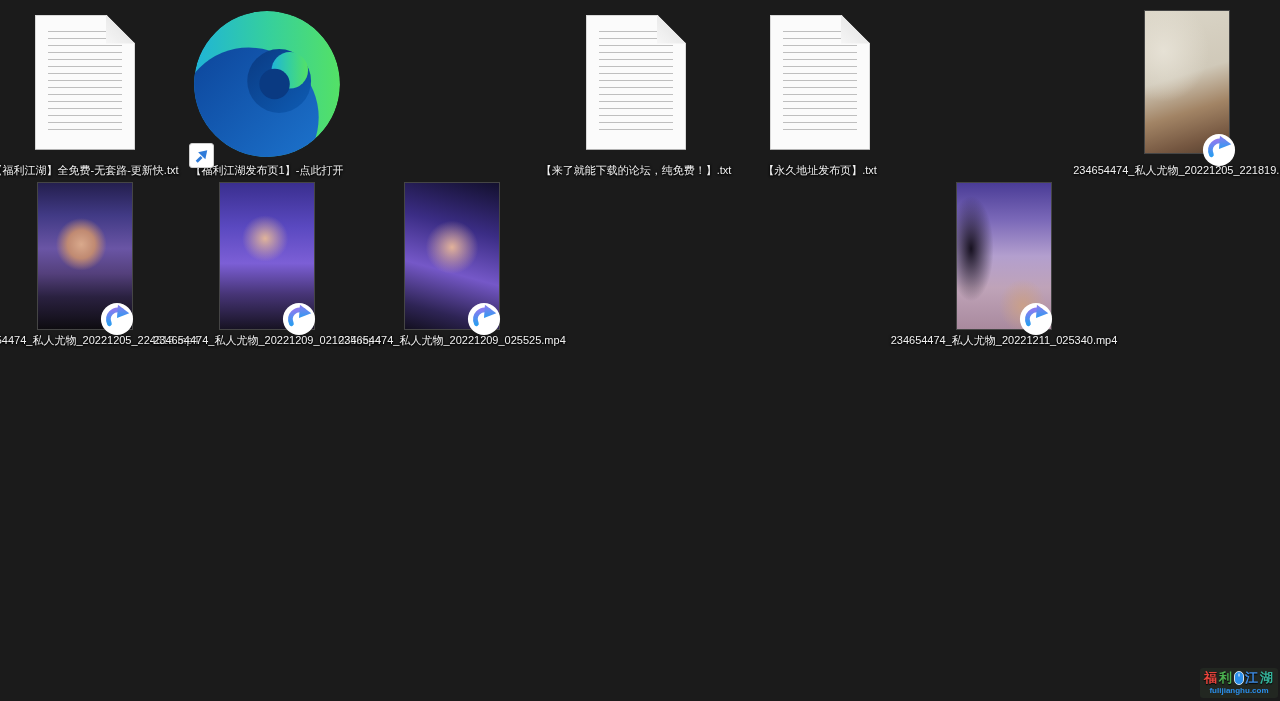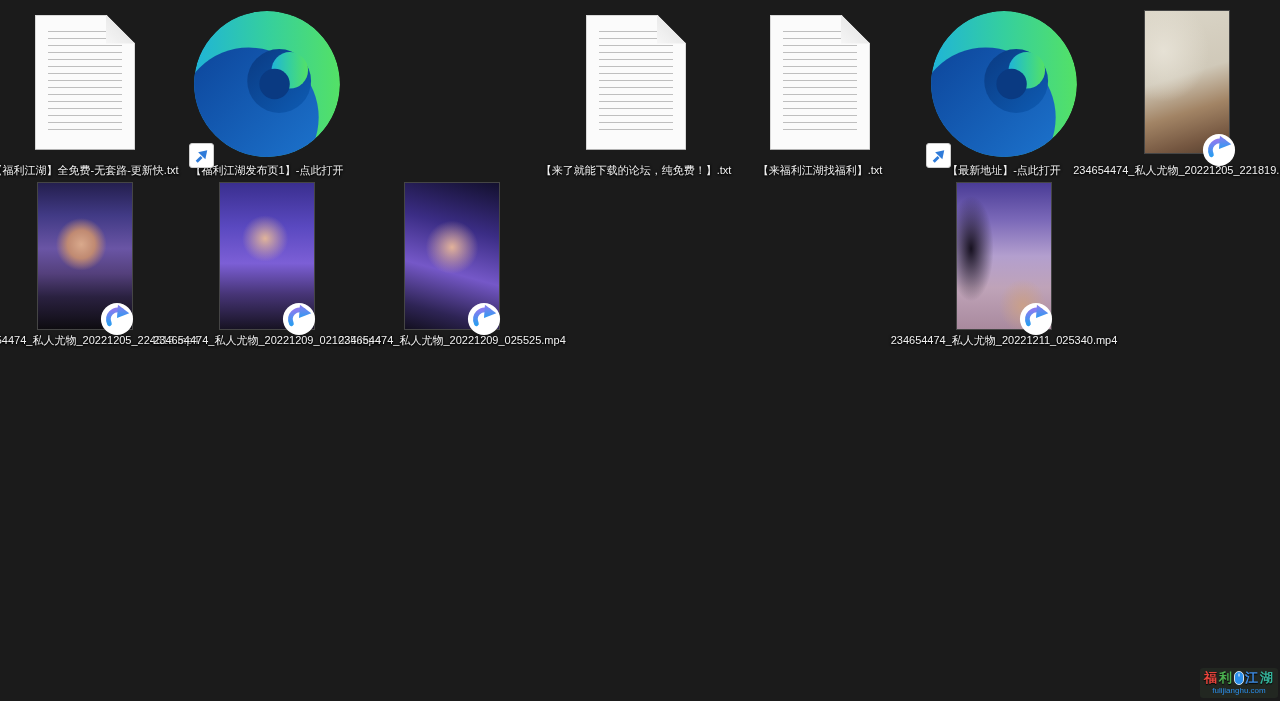--- a/index.html
+++ b/index.html
@@ -97,21 +97,21 @@
   .watermark {
     position:absolute; right:2px; bottom:3px; width:78px;
     background:#222721; border-radius:3px; padding:3px 2px 2px;
     text-align:center;
   }
   .wm-brand { font-size:13px; font-weight:bold; line-height:14px; letter-spacing:1px;
     display:flex; align-items:center; justify-content:center; gap:1px;
     text-shadow:0 1px 1px #000; }
   .wm-c1{color:#e8453c}.wm-c2{color:#4caf50}.wm-c3{color:#3d8de8}.wm-c4{color:#35b39a}
   .wm-mouse svg{ width:10px; height:14px; display:block; }
-  .wm-url { font-size:8px; font-weight:normal; color:#2a8de9; line-height:10px; margin-top:1px; }
+  .wm-url { font-size:8px; font-weight:bold; color:#2a8de9; line-height:10px; margin-top:1px; }
 </style>
 </head>
 <body>
 
 <svg width="0" height="0" style="position:absolute" aria-hidden="true">
   <defs>
     <linearGradient id="egTop" x1="0" y1="0" x2="1" y2="0">
       <stop offset="0" stop-color="#1fb4d8"></stop>
         <stop offset="0.5" stop-color="#35cf9e"></stop>
         <stop offset="1" stop-color="#54e166"></stop>
@@ -191,45 +191,23 @@
     <div class="icon-label">【来了就能下载的论坛，纯免费！】.txt</div>
   </div>
 
   <div class="cell c4">
     <div class="icon-area">
       <div class="txt-page">
         <div class="txt-lines"></div>
         <div class="txt-fold"></div>
       </div>
     </div>
-    <div class="icon-label">【来福利江湖找福利】.txt</div>
-  </div>
-
-  <div class="cell c5">
-    <div class="icon-area">
-      <div class="edge-wrap">
-        <svg viewBox="0 0 100 100">
-          <g clip-path="url(#egClip)">
-            <circle cx="50" cy="50" r="48" fill="url(#egTop)"></circle>
-            <circle cx="38" cy="72" r="46" fill="url(#egBlue)"></circle>
-            <circle cx="58" cy="48" r="21" fill="url(#egDark)"></circle>
-            <circle cx="65" cy="41" r="12" fill="url(#egTop)"></circle>
-            <circle cx="55" cy="50" r="10" fill="#0a3a82"></circle>
-          </g>
-        </svg>
-        <div class="shortcut-badge">
-          <svg viewBox="0 0 24 24" width="19" height="19">
-            <path d="M7,18 L12,13" stroke="#2f7bd9" stroke-width="3" fill="none"></path>
-            <polygon points="18,6 16,15.5 8.5,8" fill="#2f7bd9"></polygon>
-          </svg>
-        </div>
-      </div>
-    </div>
-    <div class="icon-label">【最新地址】-点此打开</div>
-  </div>
+    <div class="icon-label">【永久地址发布页】.txt</div>
+  </div>
+
 
   <div class="cell c6">
     <div class="icon-area">
       <div class="thumb r1 v7">
         <div class="badge r1pos">
           <svg viewBox="0 0 36 36">
             <circle cx="18" cy="18" r="17" fill="#fff"></circle>
             <path d="M10,23 C6,14 14,6 23,9" fill="none" stroke="url(#paGrad)" stroke-width="5" stroke-linecap="round"></path>
             <polygon points="19,3 31,12 18,17" fill="url(#paGrad)"></polygon>
           </svg>

